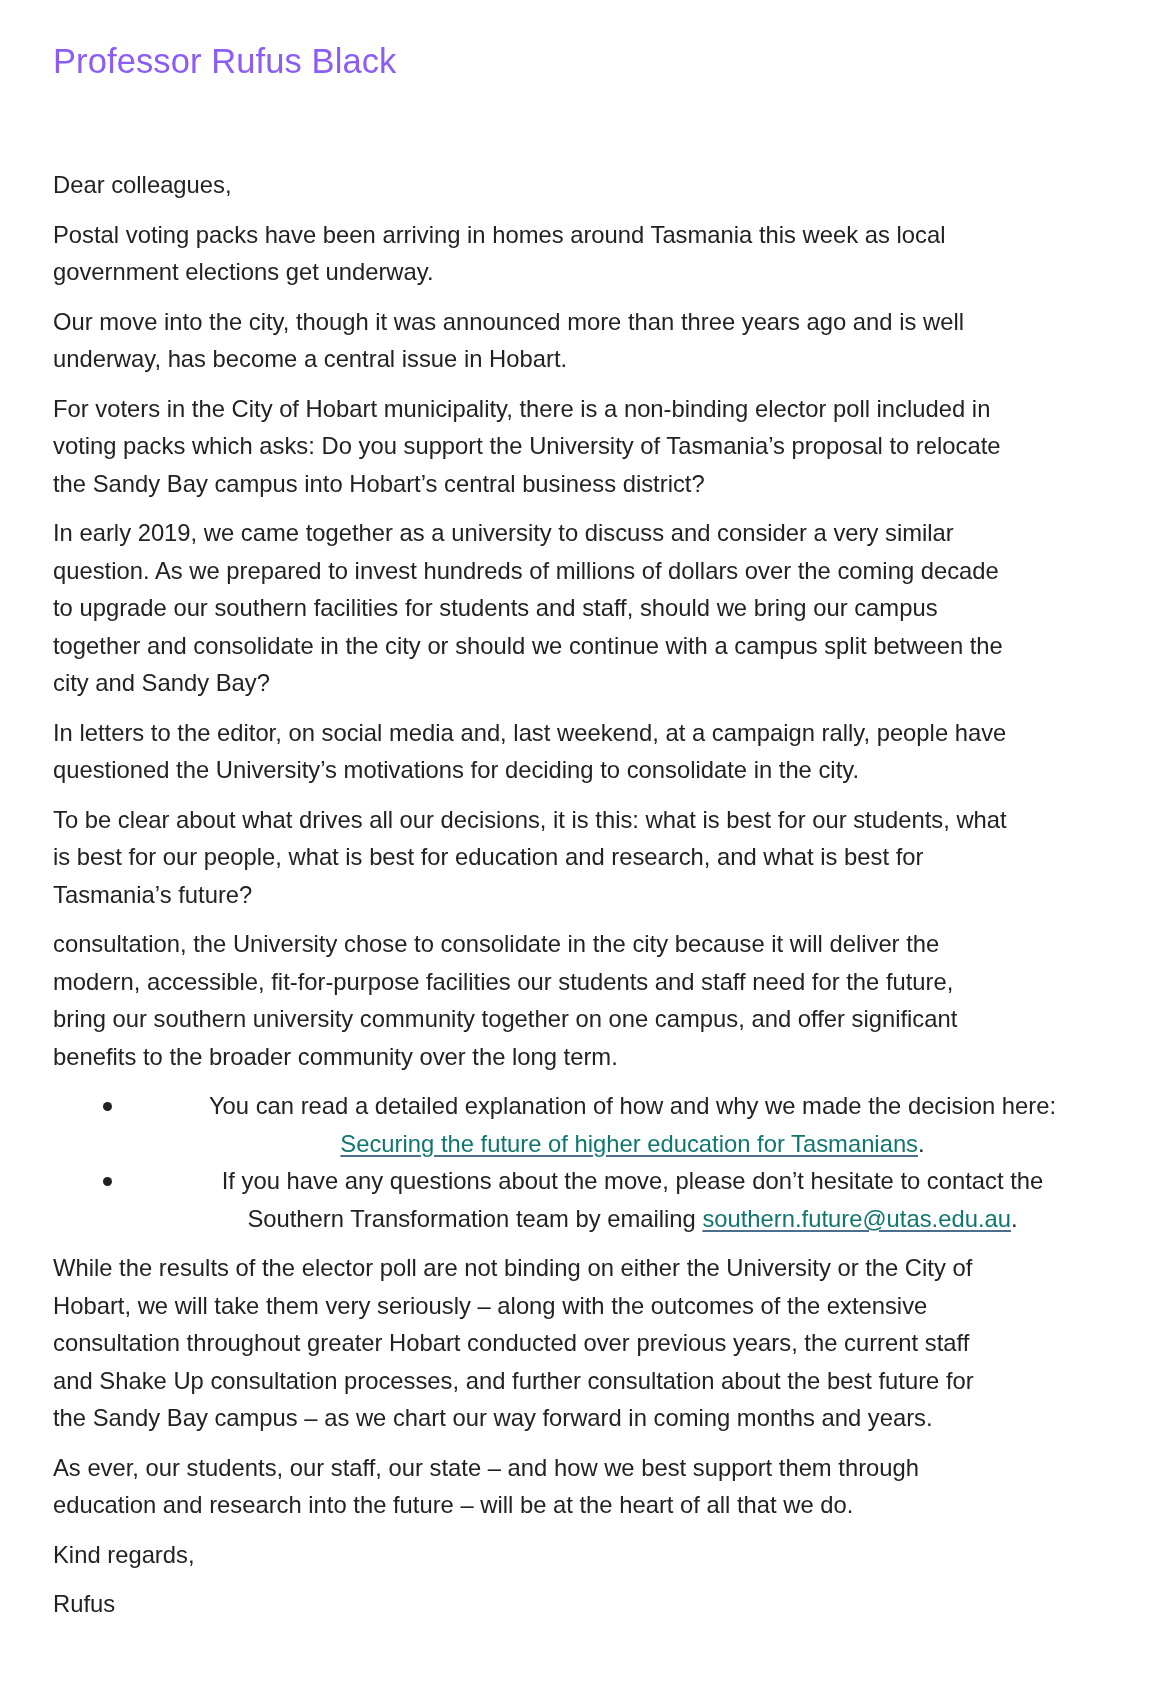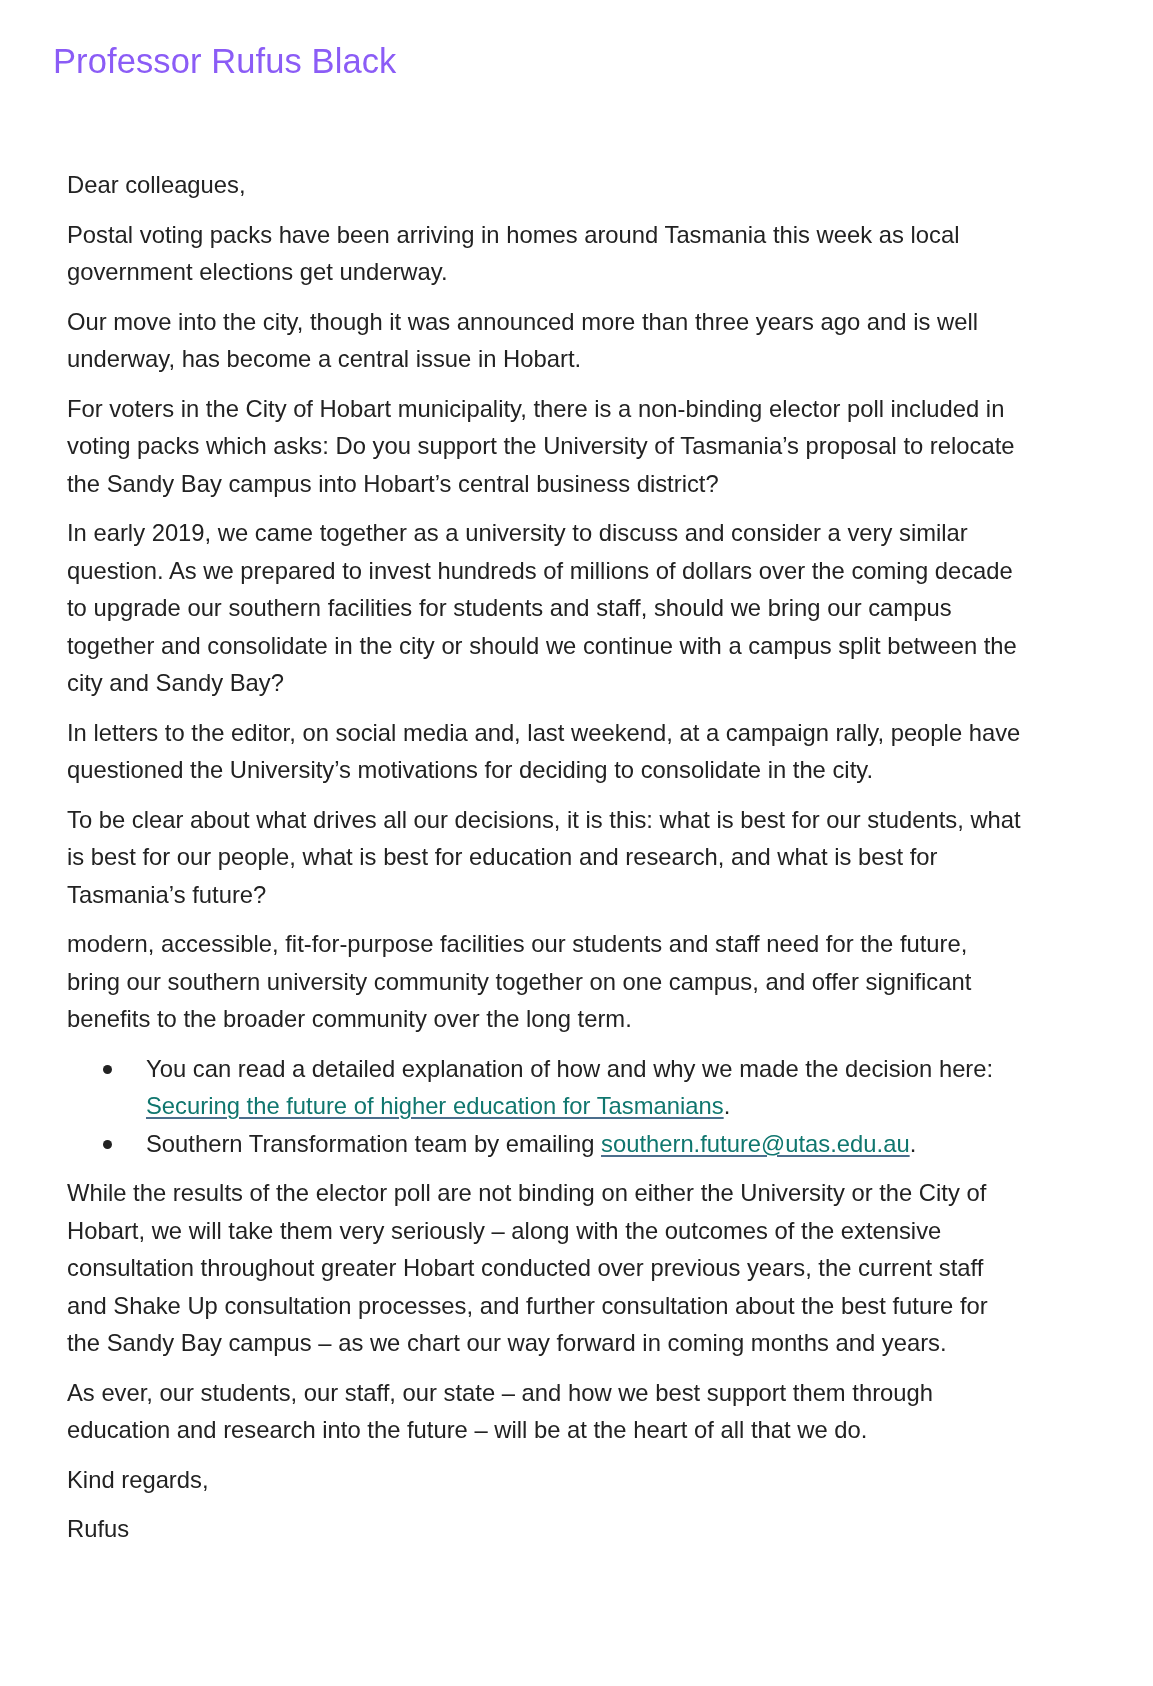--- a/index.html
+++ b/index.html
@@ -2,22 +2,22 @@
 <html><head>
 <meta charset="utf-8">
 <style>
   html, body { margin: 0; padding: 0; background: #ffffff; }
   body { width: 1153px; height: 1686px; overflow: hidden; position: relative;
          font-family: "Liberation Sans", sans-serif; color: #222222; }
   .title { position: absolute; left: 53px; top: 42px; margin: 0;
            font-size: 34.5px; font-weight: normal; color: #8b5cf6; letter-spacing: 0.1px; }
   .body { position: absolute; left: 53px; top: 166px; width: 1080px; }
   .para { margin: 0 0 12px 0; font-size: 23.8px; line-height: 37.5px; }
-  .line { display: block; white-space: nowrap; margin-left: 14px; }
-  .bullets { margin: 0 0 12px 0; padding: 0; list-style: none; }
+  .line { display: block; white-space: nowrap; }
+  .bullets { margin: 0 0 12px 0; padding: 0; list-style: none; text-align: center; }
   .bullet { position: relative; padding-left: 79px; font-size: 23.8px; line-height: 37.5px; }
   .bullet-dot { position: absolute; left: 50px; top: 15px; width: 9px; height: 9px;
                 border-radius: 50%; background: #222222; }
   a.link { color: #0f766e; text-decoration: underline; text-decoration-color: #4b6e8c;
            text-underline-offset: 3px; text-decoration-thickness: 2px; }
 </style>
 </head>
 <body>
 
 <h1 class="title">Professor Rufus Black</h1>
@@ -50,34 +50,36 @@
       <p class="para">
         <span class="line">In letters to the editor, on social media and, last weekend, at a campaign rally, people have</span>
         <span class="line">questioned the University’s motivations for deciding to consolidate in the city.</span>
       </p>
       <p class="para">
         <span class="line">To be clear about what drives all our decisions, it is this: what is best for our students, what</span>
         <span class="line">is best for our people, what is best for education and research, and what is best for</span>
         <span class="line">Tasmania’s future?</span>
       </p>
       <p class="para">
+        <span class="line">consultation, the University chose to consolidate in the city because it will deliver the</span>
         <span class="line">modern, accessible, fit-for-purpose facilities our students and staff need for the future,</span>
         <span class="line">bring our southern university community together on one campus, and offer significant</span>
         <span class="line">benefits to the broader community over the long term.</span>
       </p>
     </div>
 
   <ul class="bullets">
     <li class="bullet">
       <span class="bullet-dot"></span>
       <span class="line">You can read a detailed explanation of how and why we made the decision here:</span>
       <span class="line"><span></span><a class="link" href="#">Securing the future of higher education for Tasmanians</a><span>.</span></span>
     </li>
     <li class="bullet">
       <span class="bullet-dot"></span>
+      <span class="line">If you have any questions about the move, please don’t hesitate to contact the</span>
       <span class="line"><span>Southern Transformation team by emailing </span><a class="link" href="#">southern.future@utas.edu.au</a><span>.</span></span>
     </li>
   </ul>
 
   <div id="closing">
       <p class="para">
         <span class="line">While the results of the elector poll are not binding on either the University or the City of</span>
         <span class="line">Hobart, we will take them very seriously – along with the outcomes of the extensive</span>
         <span class="line">consultation throughout greater Hobart conducted over previous years, the current staff</span>
         <span class="line">and Shake Up consultation processes, and further consultation about the best future for</span>

